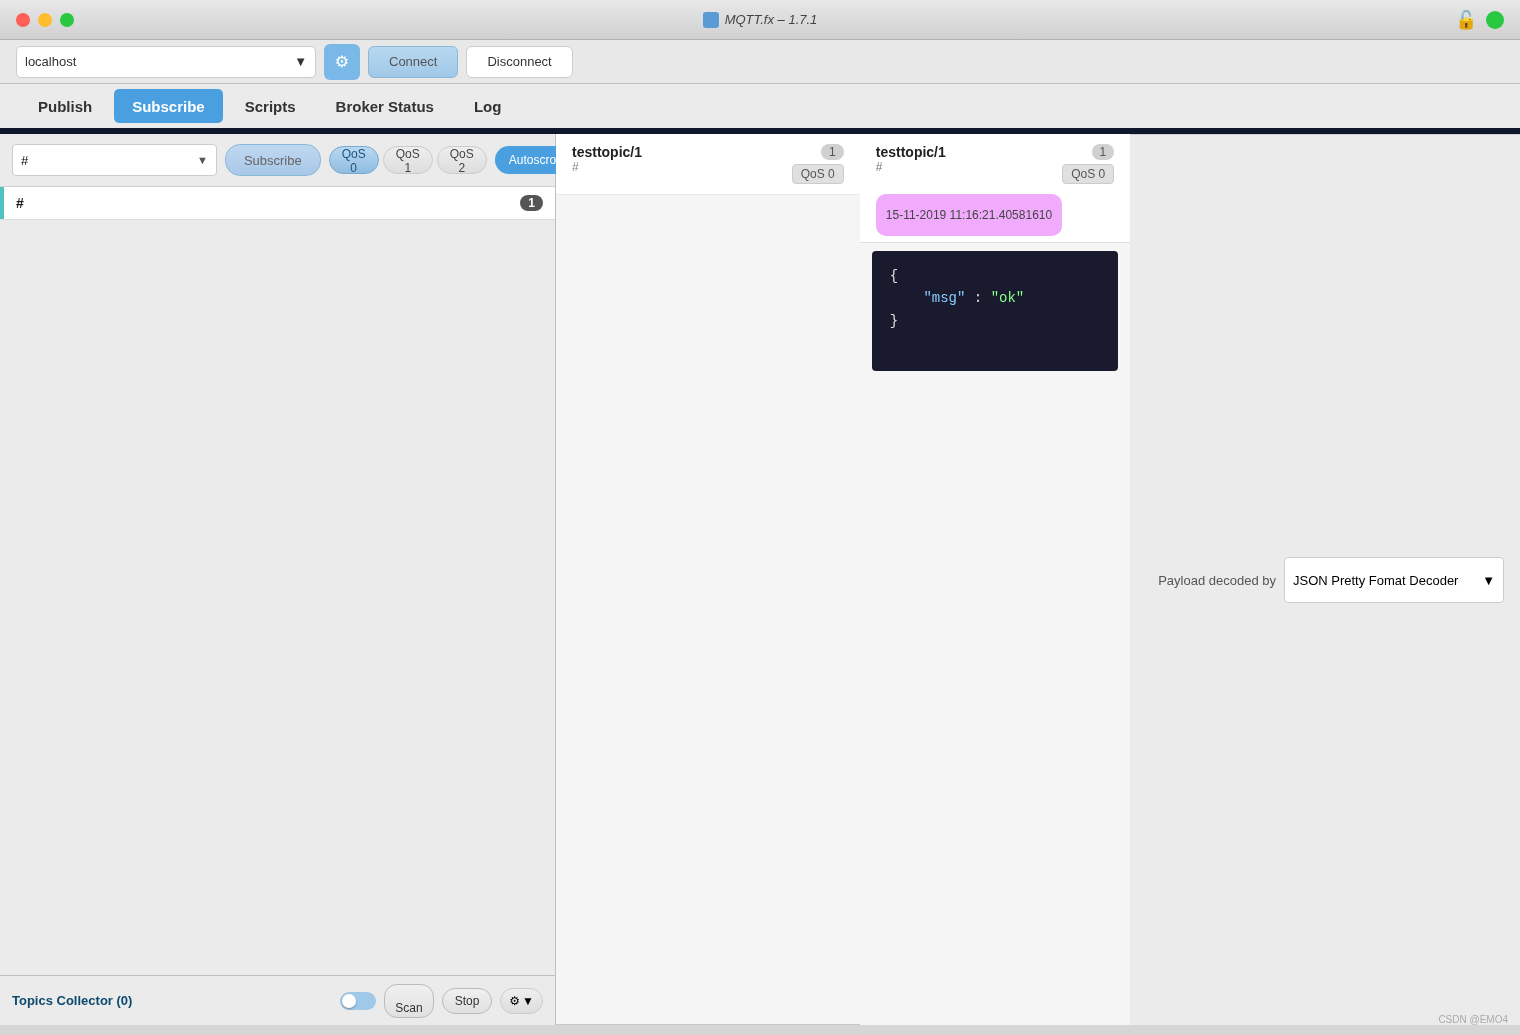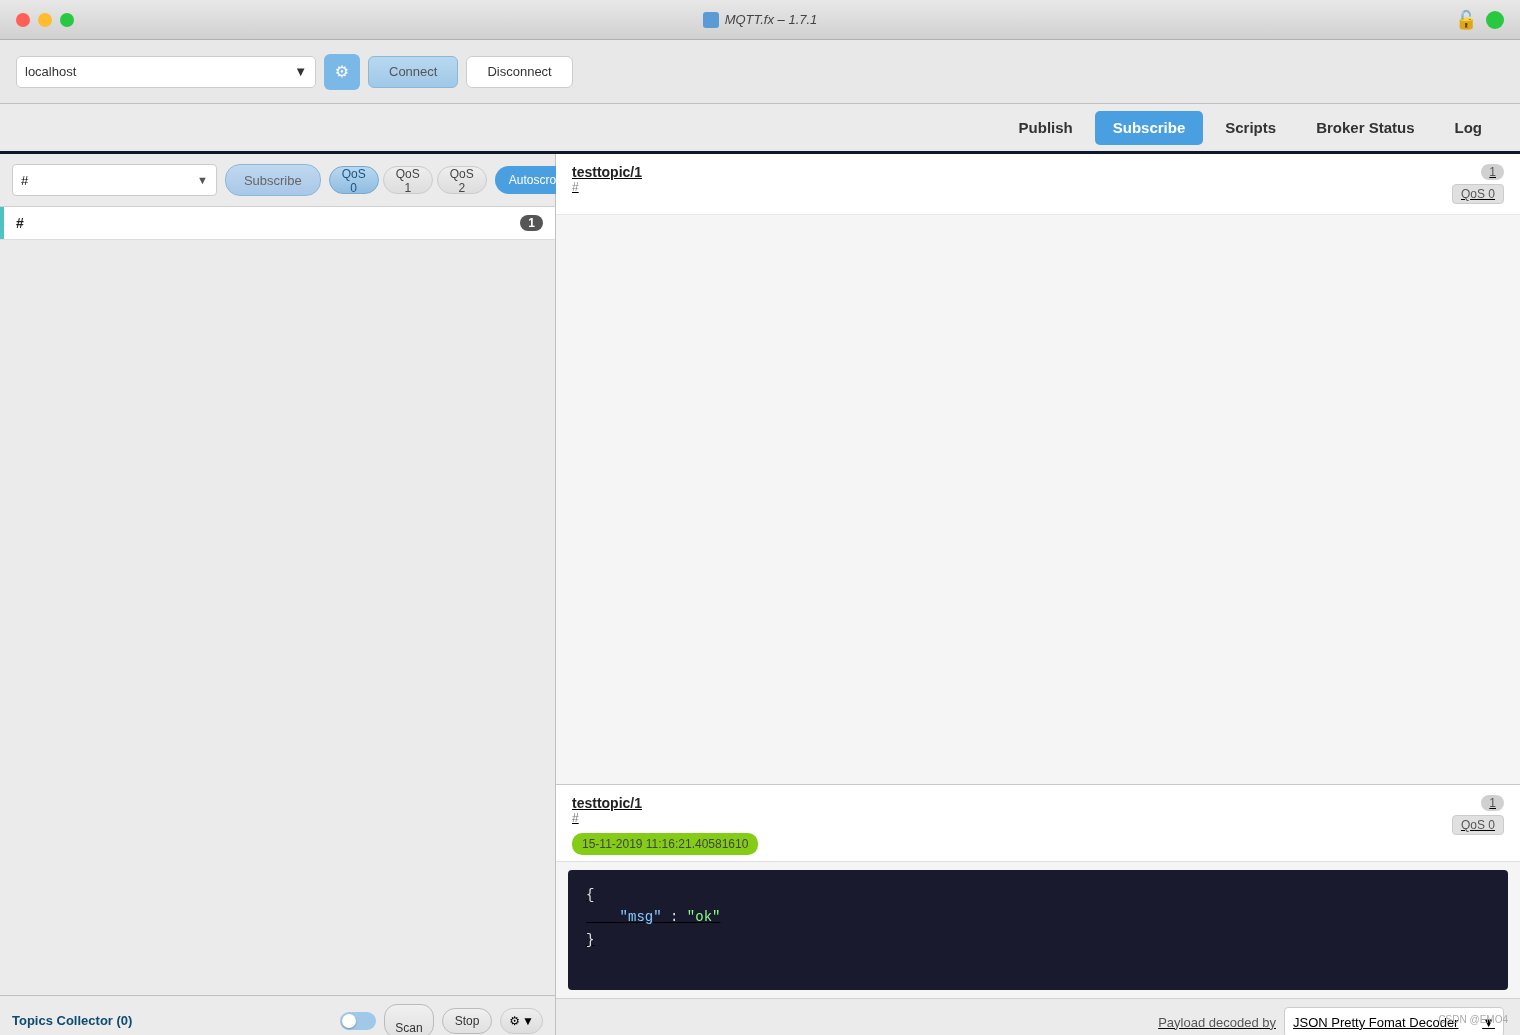--- a/index.html
+++ b/index.html
@@ -68,21 +68,21 @@
     .status-dot {
       width: 18px;
       height: 18px;
       border-radius: 50%;
       background: #28c840;
     }
 
     
     .toolbar {
       background: #e8e8e8;
-      height: 64px;
+      height: 44px;
       display: flex;
       align-items: center;
       padding: 0 16px;
       gap: 8px;
       border-bottom: 1px solid #c0c0c0;
     }
     .connection-dropdown {
       display: flex;
       align-items: center;
       background: white;
@@ -129,22 +129,21 @@
     }
 
     
     .tab-bar {
       background: #ebebeb;
       height: 50px;
       display: flex;
       align-items: center;
       padding: 0 20px;
       gap: 4px;
-      border-bottom: 3px solid #0f172a;
-      justify-content: flex-end;
+      border-bottom: 6px solid #0f172a;
     }
     .tab {
       height: 34px;
       padding: 0 18px;
       border-radius: 5px;
       font-size: 15px;
       font-weight: 600;
       cursor: pointer;
       display: flex;
       align-items: center;
@@ -382,23 +381,22 @@
       display: flex;
       align-items: center;
       gap: 2px;
       font-size: 12px;
     }
 
     
     .right-panel {
       flex: 1;
       display: flex;
-      flex-direction: column;
+      flex-direction: row;
       background: #ebebeb;
-      text-decoration: underline;
     }
 
     
     .message-list-area {
       flex: 1;
       background: #f5f5f5;
       border-bottom: 1px solid #c8c8c8;
       overflow-y: auto;
     }
     .message-list-item {
@@ -462,26 +460,26 @@
       font-size: 14px;
       font-weight: 700;
       color: #222;
     }
     .msg-detail-subtopic {
       font-size: 12px;
       color: #777;
     }
     .msg-detail-timestamp {
       display: inline-block;
-      background: #84cc16;
+      background: #f0abfc;
       border-radius: 10px;
-      padding: 4px 10px;
+      padding: 14px 10px;
       font-size: 12px;
       color: #444;
-      margin-top: 8px;
+      margin-top: 20px;
     }
     .msg-detail-meta {
       display: flex;
       flex-direction: column;
       align-items: flex-end;
       gap: 4px;
     }
     .msg-detail-count {
       background: #d0d0d0;
       border-radius: 10px;
@@ -525,21 +523,21 @@
       font-size: 13px;
       color: #555;
       margin-left: 12px;
     }
     .decoder-select-wrapper {
       display: flex;
       align-items: center;
       background: white;
       border: 1px solid #ccc;
       border-radius: 4px;
-      height: 30px;
+      height: 46px;
       padding: 0 8px;
       min-width: 220px;
     }
     .watermark {
       position: fixed;
       bottom: 10px;
       right: 12px;
       font-size: 10px;
       color: #aaa;
     }

